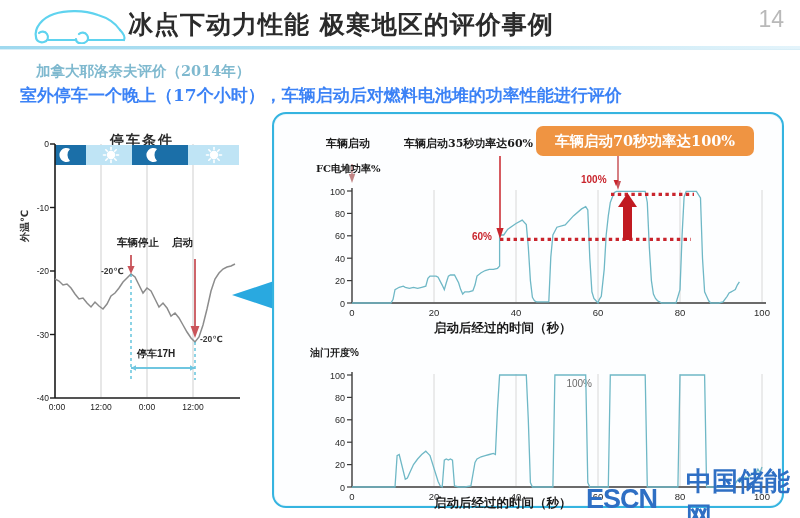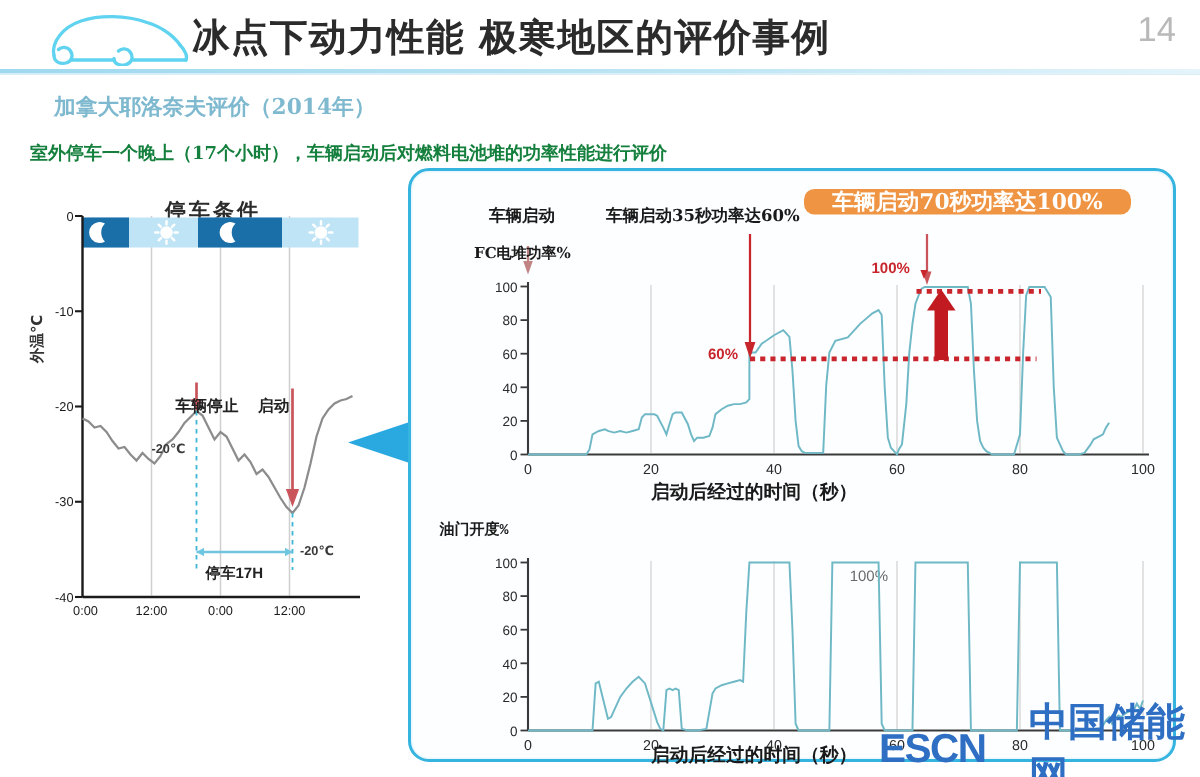--- a/index.html
+++ b/index.html
@@ -19,40 +19,40 @@
   .logo{position:absolute;left:32px;top:6px;width:96px;height:38px;}
   .title{position:absolute;left:128px;top:8px;height:34px;line-height:34px;
     font-size:25px;font-weight:bold;color:#2b2b2b;letter-spacing:1px;
     font-family:"DejaVu Serif","Liberation Serif",serif;white-space:nowrap;}
   .pageno{position:absolute;right:16px;top:6px;font-size:23px;color:#b9b9b9;
     font-family:"Liberation Sans",sans-serif;}
 
   
   .sub1{position:absolute;left:36px;top:62px;font-size:14.5px;color:#7fb9cf;
     font-family:"DejaVu Serif","Liberation Serif",serif;font-weight:bold;white-space:nowrap;}
-  .sub2{position:absolute;left:20px;top:94px;font-size:12px;color:#15803d;
+  .sub2{position:absolute;left:20px;top:84px;font-size:17px;color:#3b82f6;
     font-family:"DejaVu Serif","Liberation Serif",serif;font-weight:bold;white-space:nowrap;}
 
   
   .leftchart{position:absolute;left:24px;top:112px;width:235px;height:300px;}
   .lc-title{position:absolute;left:86px;top:20px;font-size:14px;font-weight:bold;color:#2b2b2b;
     font-family:"DejaVu Serif","Liberation Serif",serif;letter-spacing:2px;}
   .lc-ylab{position:absolute;left:-6px;top:130px;font-size:10px;color:#333;
     transform:rotate(-90deg);transform-origin:left top;white-space:nowrap;font-weight:bold;}
   .lc-svg{position:absolute;left:0;top:0;}
-  .ann{position:absolute;font-weight:bold;color:#222;white-space:nowrap;margin-top:28px;}
+  .ann{position:absolute;font-weight:bold;color:#222;white-space:nowrap;}
 
   
   .panel{position:absolute;left:272px;top:112px;width:508px;height:392px;
     border:2.5px solid #35b4e0;border-radius:14px;background:#fdfeff;
     box-shadow:0 0 0 1px #eaf7fc inset;}
   .bluearrow{position:absolute;left:232px;top:278px;width:44px;height:34px;}
 
   .rc-svg{position:absolute;left:0;top:0;}
-  .callout{position:absolute;left:262px;top:12px;width:218px;height:17px;
+  .callout{position:absolute;left:262px;top:12px;width:218px;height:30px;
     background:#ef9442;border-radius:7px;
     display:flex;align-items:center;justify-content:center;
     color:#ffffff;font-size:14.5px;font-weight:bold;
     font-family:"DejaVu Serif","Liberation Serif",serif;white-space:nowrap;
     letter-spacing:0px;}
   .lab{position:absolute;white-space:nowrap;font-weight:bold;}
 
   .watermark{position:absolute;left:586px;top:484px;height:30px;
     display:flex;align-items:center;pointer-events:none;gap:27px;}
   .wm-escn{font-size:27px;font-weight:bold;color:#2e6fc4;font-family:"Liberation Sans",sans-serif;letter-spacing:-1px;}
@@ -285,21 +285,21 @@
     </svg>
 
     <div class="lab" style="left:42px;top:48px;font-size:10px;color:#1a1a1a;font-family:'DejaVu Serif','Liberation Serif',serif;">FC电堆功率%</div>
     <div class="lab" style="left:52px;top:22px;font-size:11px;color:#1a1a1a;font-family:'DejaVu Serif','Liberation Serif',serif;">车辆启动</div>
     <div class="lab" style="left:130px;top:22px;font-size:11px;color:#1a1a1a;font-family:'DejaVu Serif','Liberation Serif',serif;">车辆启动35秒功率达60%</div>
     <div class="lab" style="left:198px;top:117px;font-size:10px;color:#c9252d;">60%</div>
     <div class="lab" style="left:307px;top:60px;font-size:10px;color:#c9252d;">100%</div>
 
     <div class="lab" style="left:160px;top:206px;font-size:12.5px;color:#1a1a1a;font-family:'DejaVu Serif','Liberation Serif',serif;">启动后经过的时间（秒）</div>
 
-    <div class="lab" style="left:19px;top:232px;font-size:10px;color:#1a1a1a;font-family:Liberation Mono, monospace;">油门开度%</div>
+    <div class="lab" style="left:36px;top:232px;font-size:10px;color:#1a1a1a;font-family:Liberation Sans, sans-serif;">油门开度%</div>
     <div class="lab" style="left:160px;top:381px;font-size:12.5px;color:#1a1a1a;font-family:'DejaVu Serif','Liberation Serif',serif;">启动后经过的时间（秒）</div>
   </div>
 
   <div class="watermark">
     <span class="wm-escn">ESCN</span>
     <span class="wm-cn">中国储能网</span>
   </div>
 
 </div>
 

